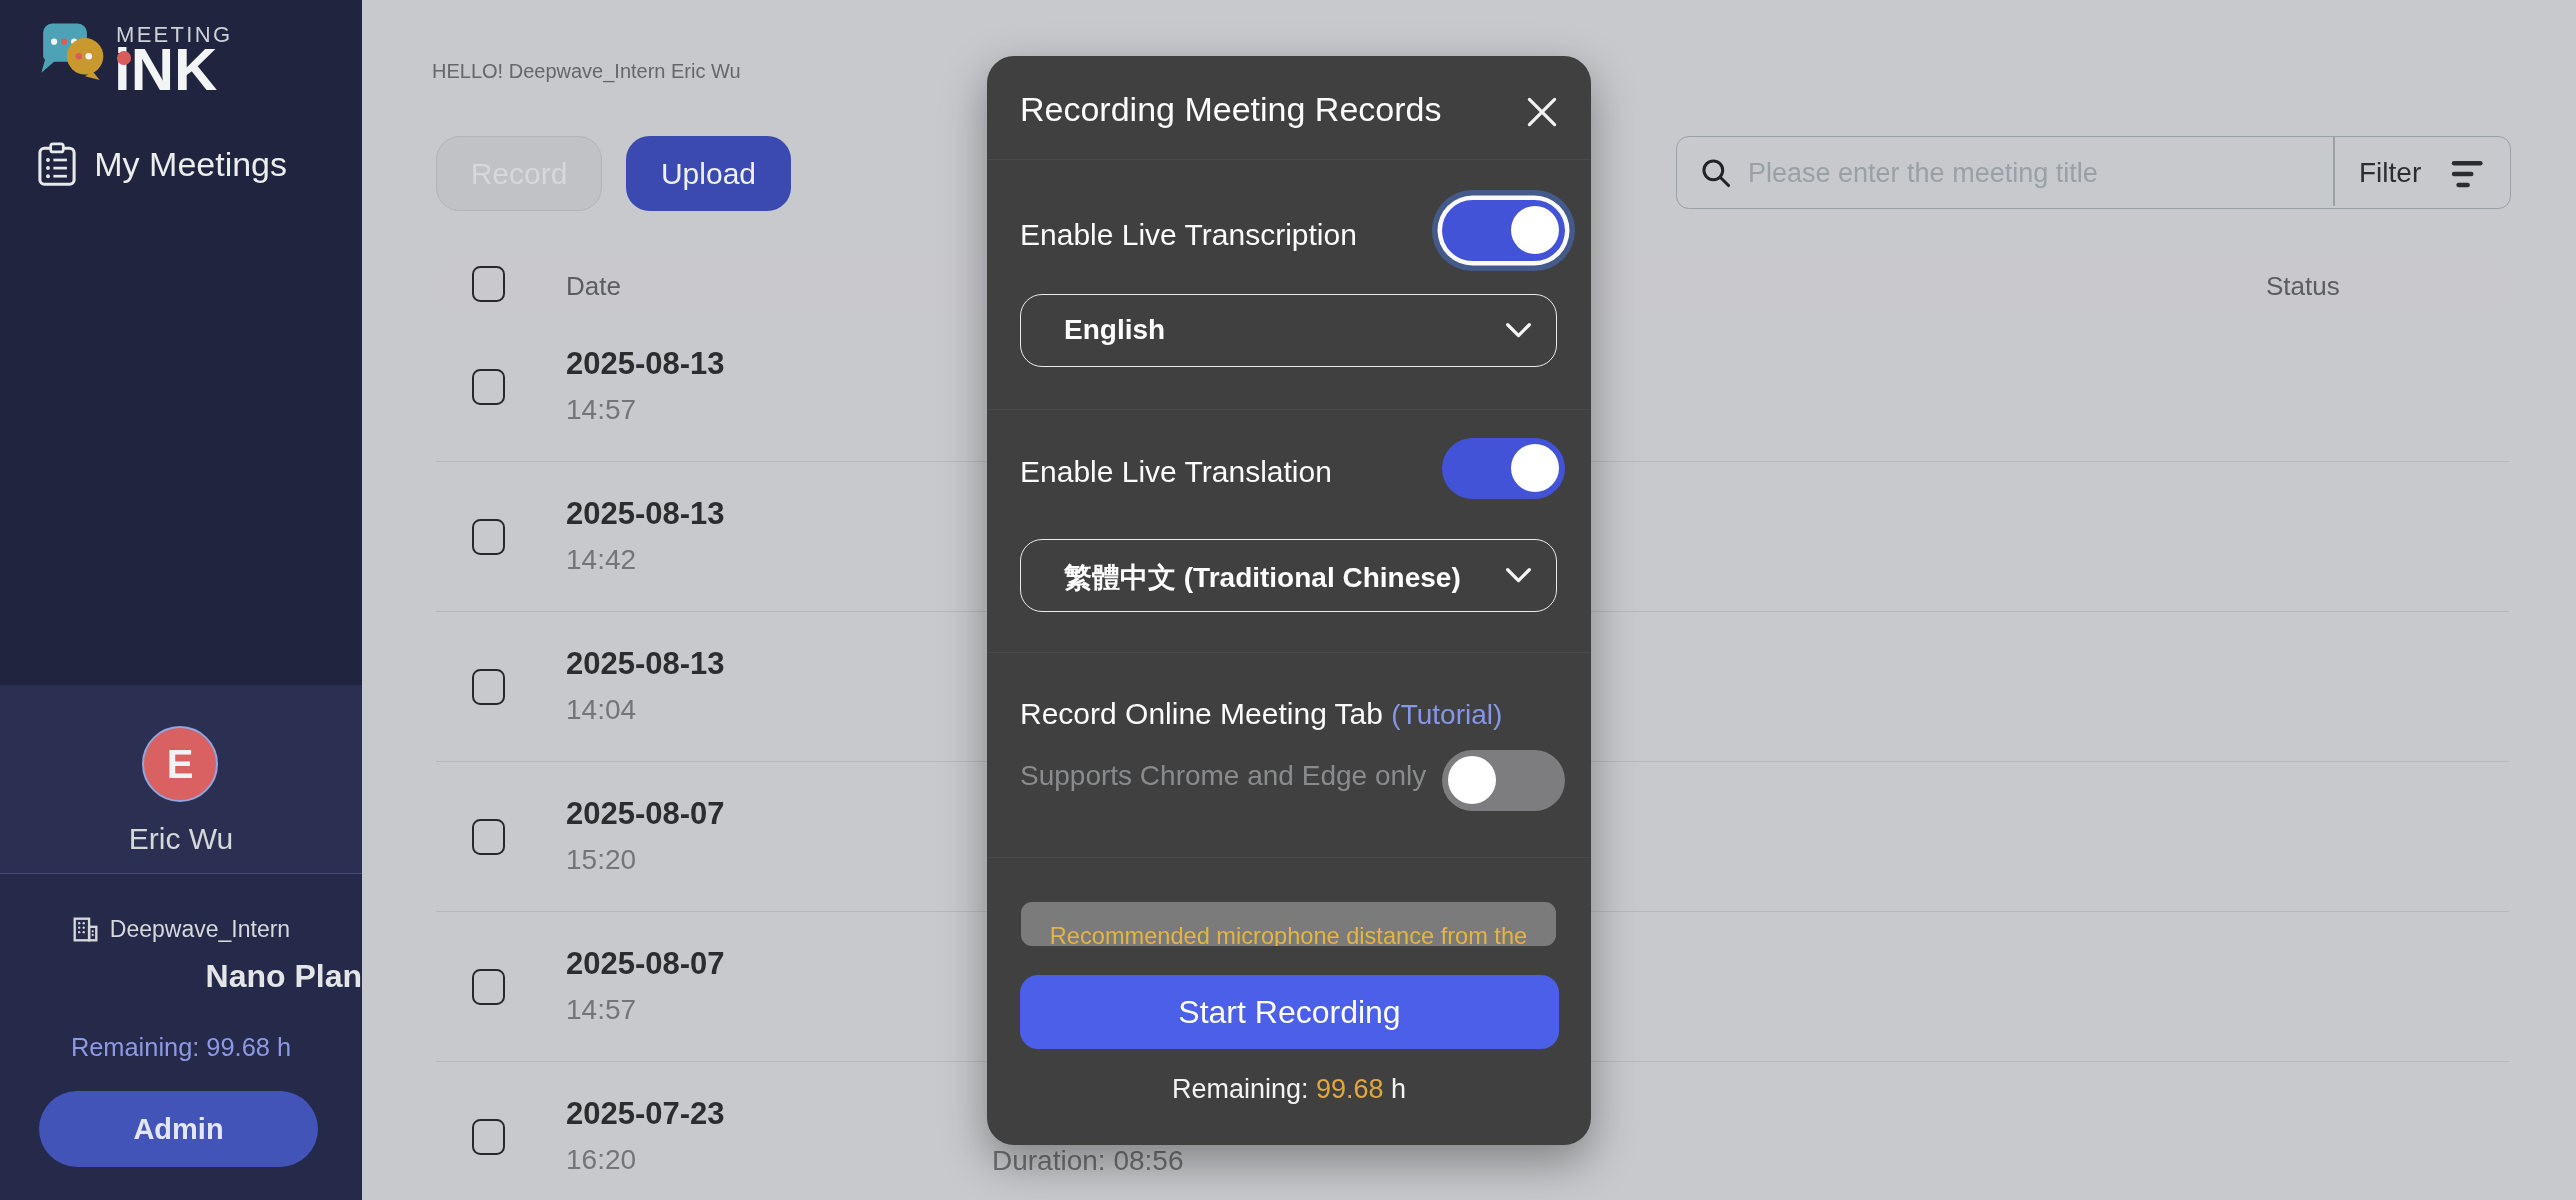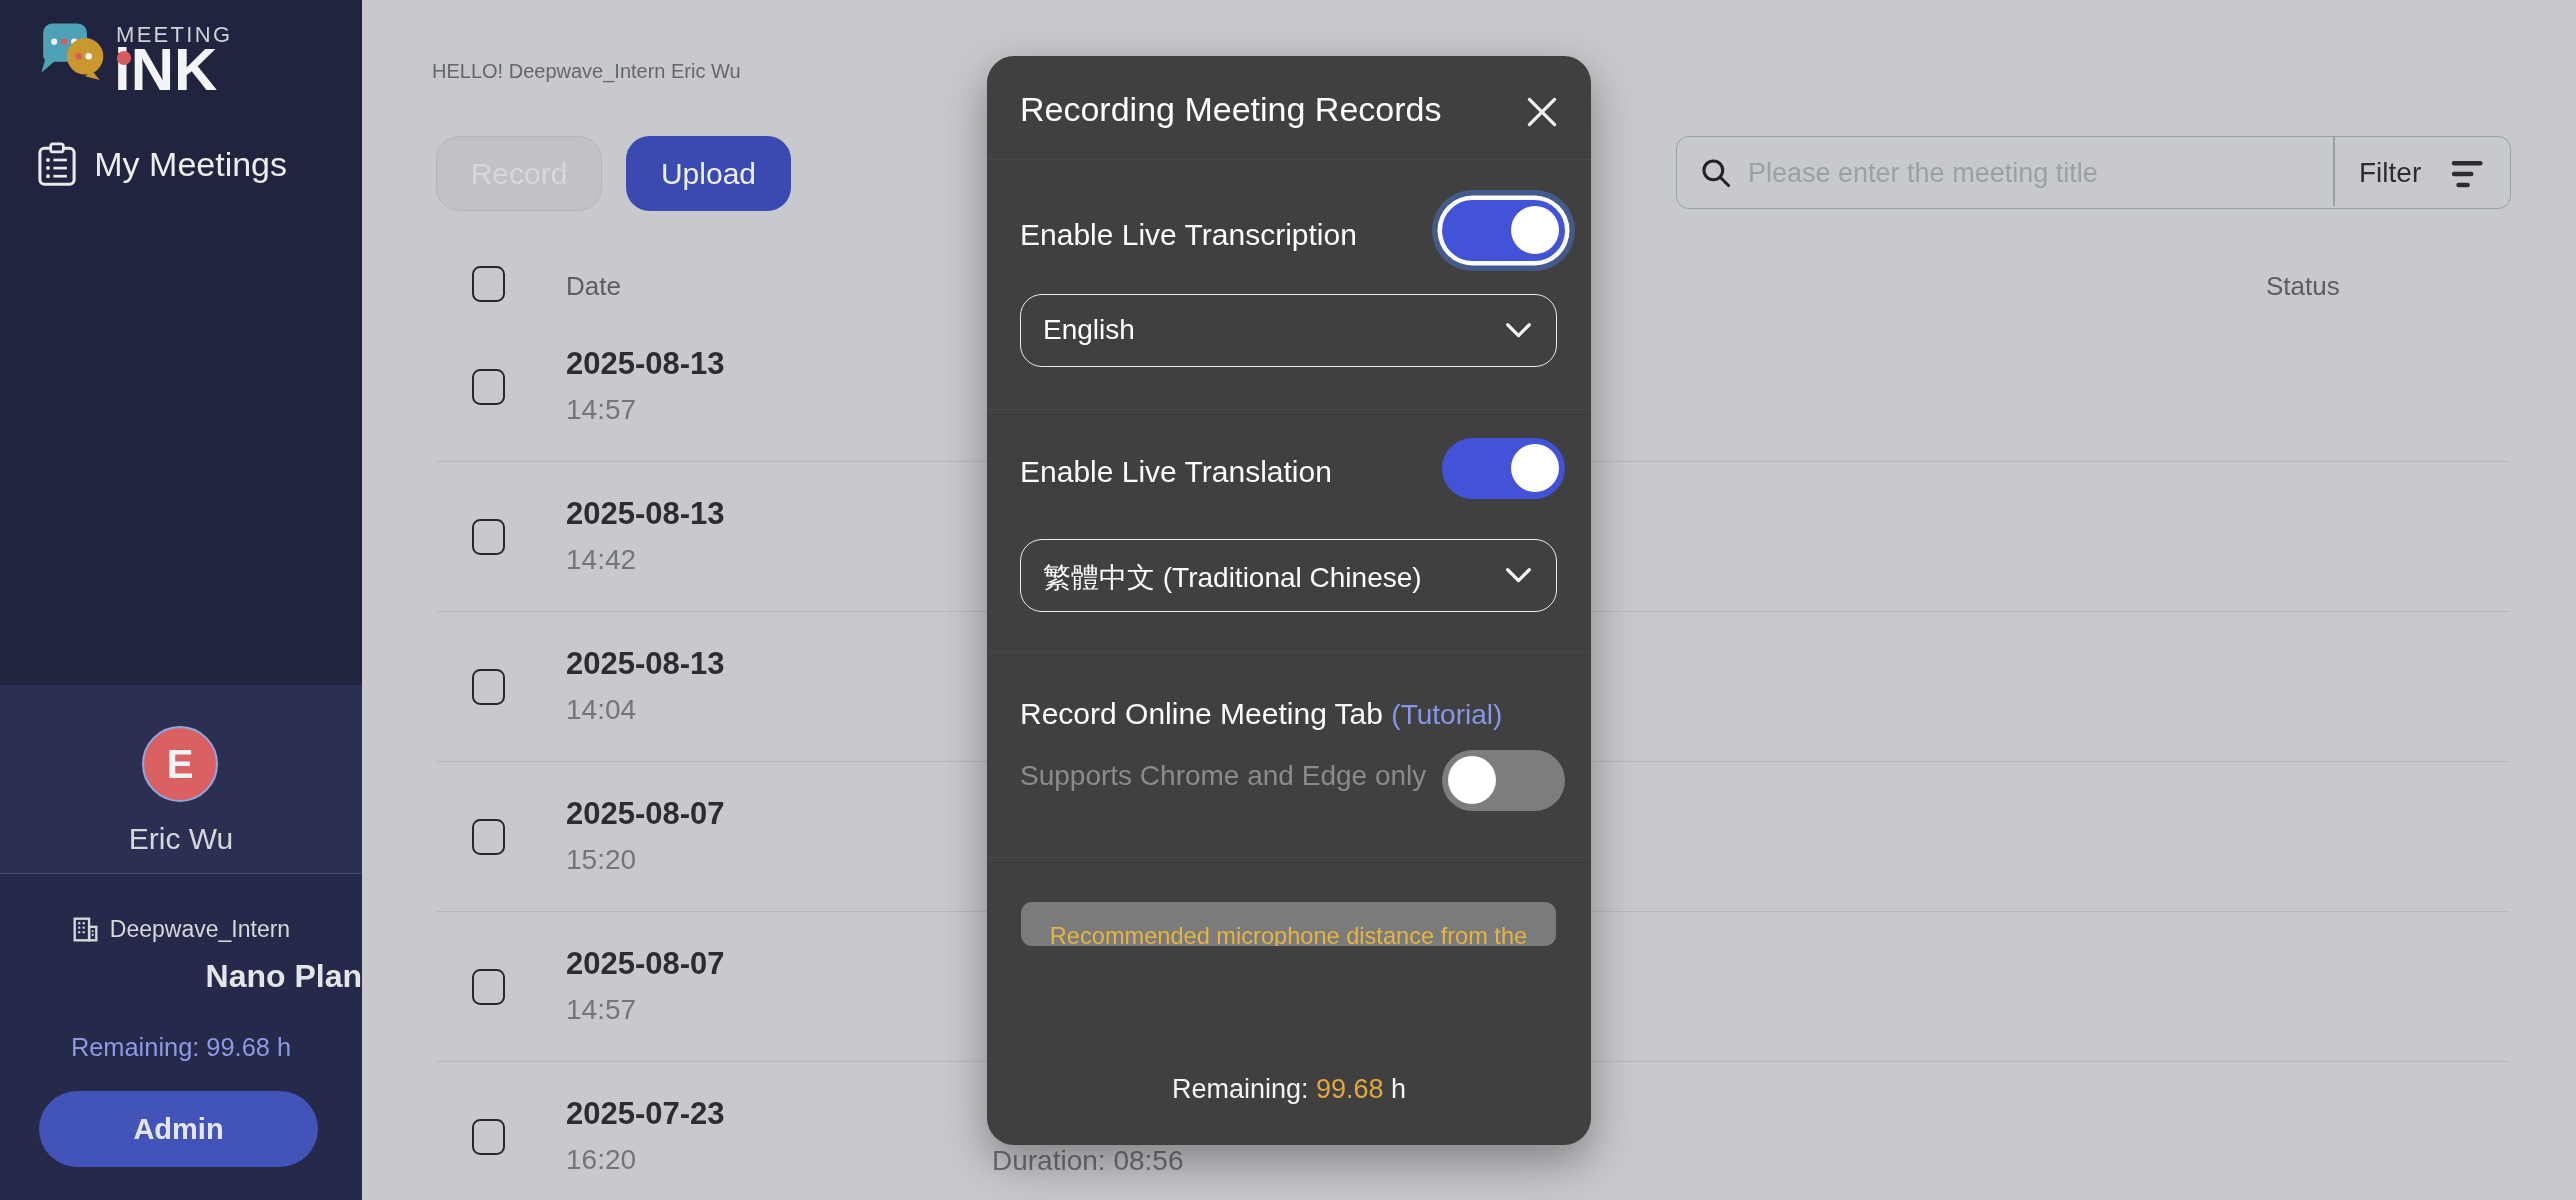--- a/index.html
+++ b/index.html
@@ -57,21 +57,21 @@
   .m-hr{position:absolute;left:0;width:604px;height:0.9px;background:#49494b;}
   .m-label{position:absolute;left:33px;font-size:30px;color:#fbfbfc;}
   .toggle{position:absolute;left:455px;width:123px;height:61px;border-radius:31px;cursor:pointer;}
   .toggle .knob{position:absolute;top:6.4px;width:48px;height:48px;border-radius:50%;background:#fff;}
   .toggle.on{background:#4253d8;}
   .toggle.on .knob{right:6.4px;}
   .toggle.off{background:#7d7d7f;}
   .toggle.off .knob{left:6.4px;}
   .toggle.ring{box-shadow:0 0 0 4.5px #fbfbfb,0 0 0 10px rgba(72,108,189,.6);}
   .select{position:absolute;left:33px;width:537px;height:73px;border:1.8px solid #e9eaec;border-radius:22px;box-sizing:border-box;cursor:pointer;}
-  .select .val{position:absolute;left:22px;top:19px;font-size:28px;color:#fcfcfd;}
+  .select .val{position:absolute;left:43px;top:19px;font-size:28px;color:#fcfcfd;font-weight:bold;}
   .select .chev{position:absolute;right:23.6px;top:27px;}
   .m-link{color:#8697e8;font-size:28px;cursor:pointer;}
   .m-note{position:absolute;left:33px;top:704px;font-size:28px;color:#8a8b8d;}
   .banner{position:absolute;left:34px;top:846px;width:535px;height:44px;border-radius:11px;background:#7b7b7c;overflow:hidden;display:flex;align-items:flex-end;justify-content:center;}
   .banner span{font-size:23.6px;color:#e6b441;margin-bottom:-4.5px;line-height:29px;white-space:nowrap;}
   .start-btn{position:absolute;left:33px;top:919px;width:539px;height:74px;border-radius:18px;background:#4b5fe8;display:flex;align-items:center;justify-content:center;font-size:32px;color:#fdfdfe;cursor:pointer;}
   .m-remaining{position:absolute;left:0;top:1018px;width:604px;text-align:center;font-size:27px;color:#f3f3f4;}
   .m-remaining .val{color:#e0a83d;}
 </style>
 </head>
@@ -234,19 +234,20 @@
     </div>
     <div class="m-note">Supports Chrome and Edge only</div>
     <div class="toggle off" style="top:694px">
         <div class="knob"></div>
       </div>
     <div class="m-hr" style="top:801px"></div>
 
     <div class="banner">
       <span>Recommended microphone distance from the</span>
     </div>
+    <div class="start-btn">Start Recording</div>
     <div class="m-remaining">
       <span>Remaining: </span><span class="val">99.68</span><span> h</span>
     </div>
   </div>
 
 </div>
 
 
 </body></html>

